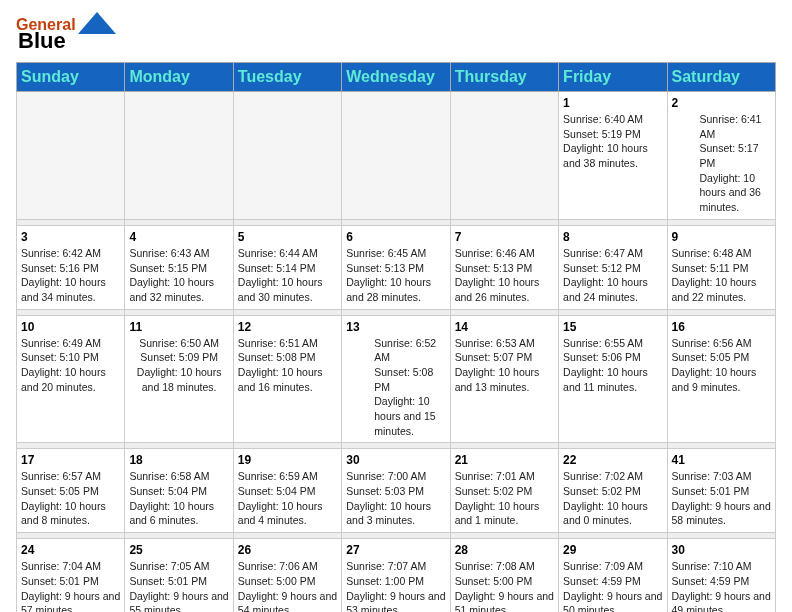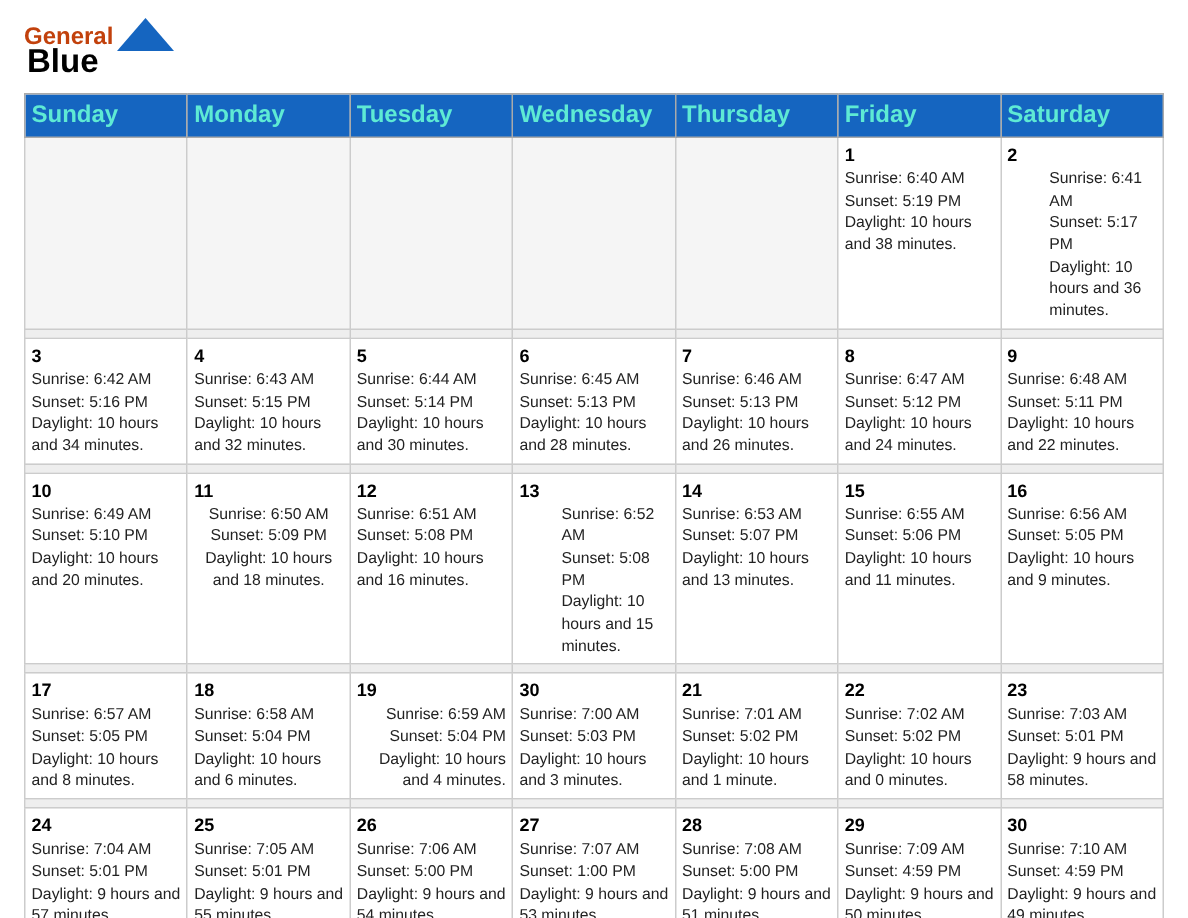--- a/index.html
+++ b/index.html
@@ -249,21 +249,21 @@
 Daylight: 10 hours and 8 minutes.</div>
         </td>
         <td>
           <span class="day-num">18</span>
           <div class="day-info" style="white-space: pre-line;">Sunrise: 6:58 AM
 Sunset: 5:04 PM
 Daylight: 10 hours and 6 minutes.</div>
         </td>
         <td>
           <span class="day-num">19</span>
-          <div class="day-info" style="white-space: pre-line; text-align: right;">Sunrise: 6:59 AM
+          <div class="day-info" style="white-space: pre-line;">Sunrise: 6:59 AM
 Sunset: 5:04 PM
 Daylight: 10 hours and 4 minutes.</div>
         </td>
         <td>
           <span class="day-num">30</span>
           <div class="day-info" style="white-space: pre-line;">Sunrise: 7:00 AM
 Sunset: 5:03 PM
 Daylight: 10 hours and 3 minutes.</div>
         </td>
         <td>
@@ -272,21 +272,21 @@
 Sunset: 5:02 PM
 Daylight: 10 hours and 1 minute.</div>
         </td>
         <td>
           <span class="day-num">22</span>
           <div class="day-info" style="white-space: pre-line;">Sunrise: 7:02 AM
 Sunset: 5:02 PM
 Daylight: 10 hours and 0 minutes.</div>
         </td>
         <td>
-          <span class="day-num">23</span>
+          <span class="day-num">41</span>
           <div class="day-info" style="white-space: pre-line;">Sunrise: 7:03 AM
 Sunset: 5:01 PM
 Daylight: 9 hours and 58 minutes.</div>
         </td>
       </tr>
       <tr class="row-separator">
         <td></td>
         <td></td>
         <td></td>
         <td></td>

